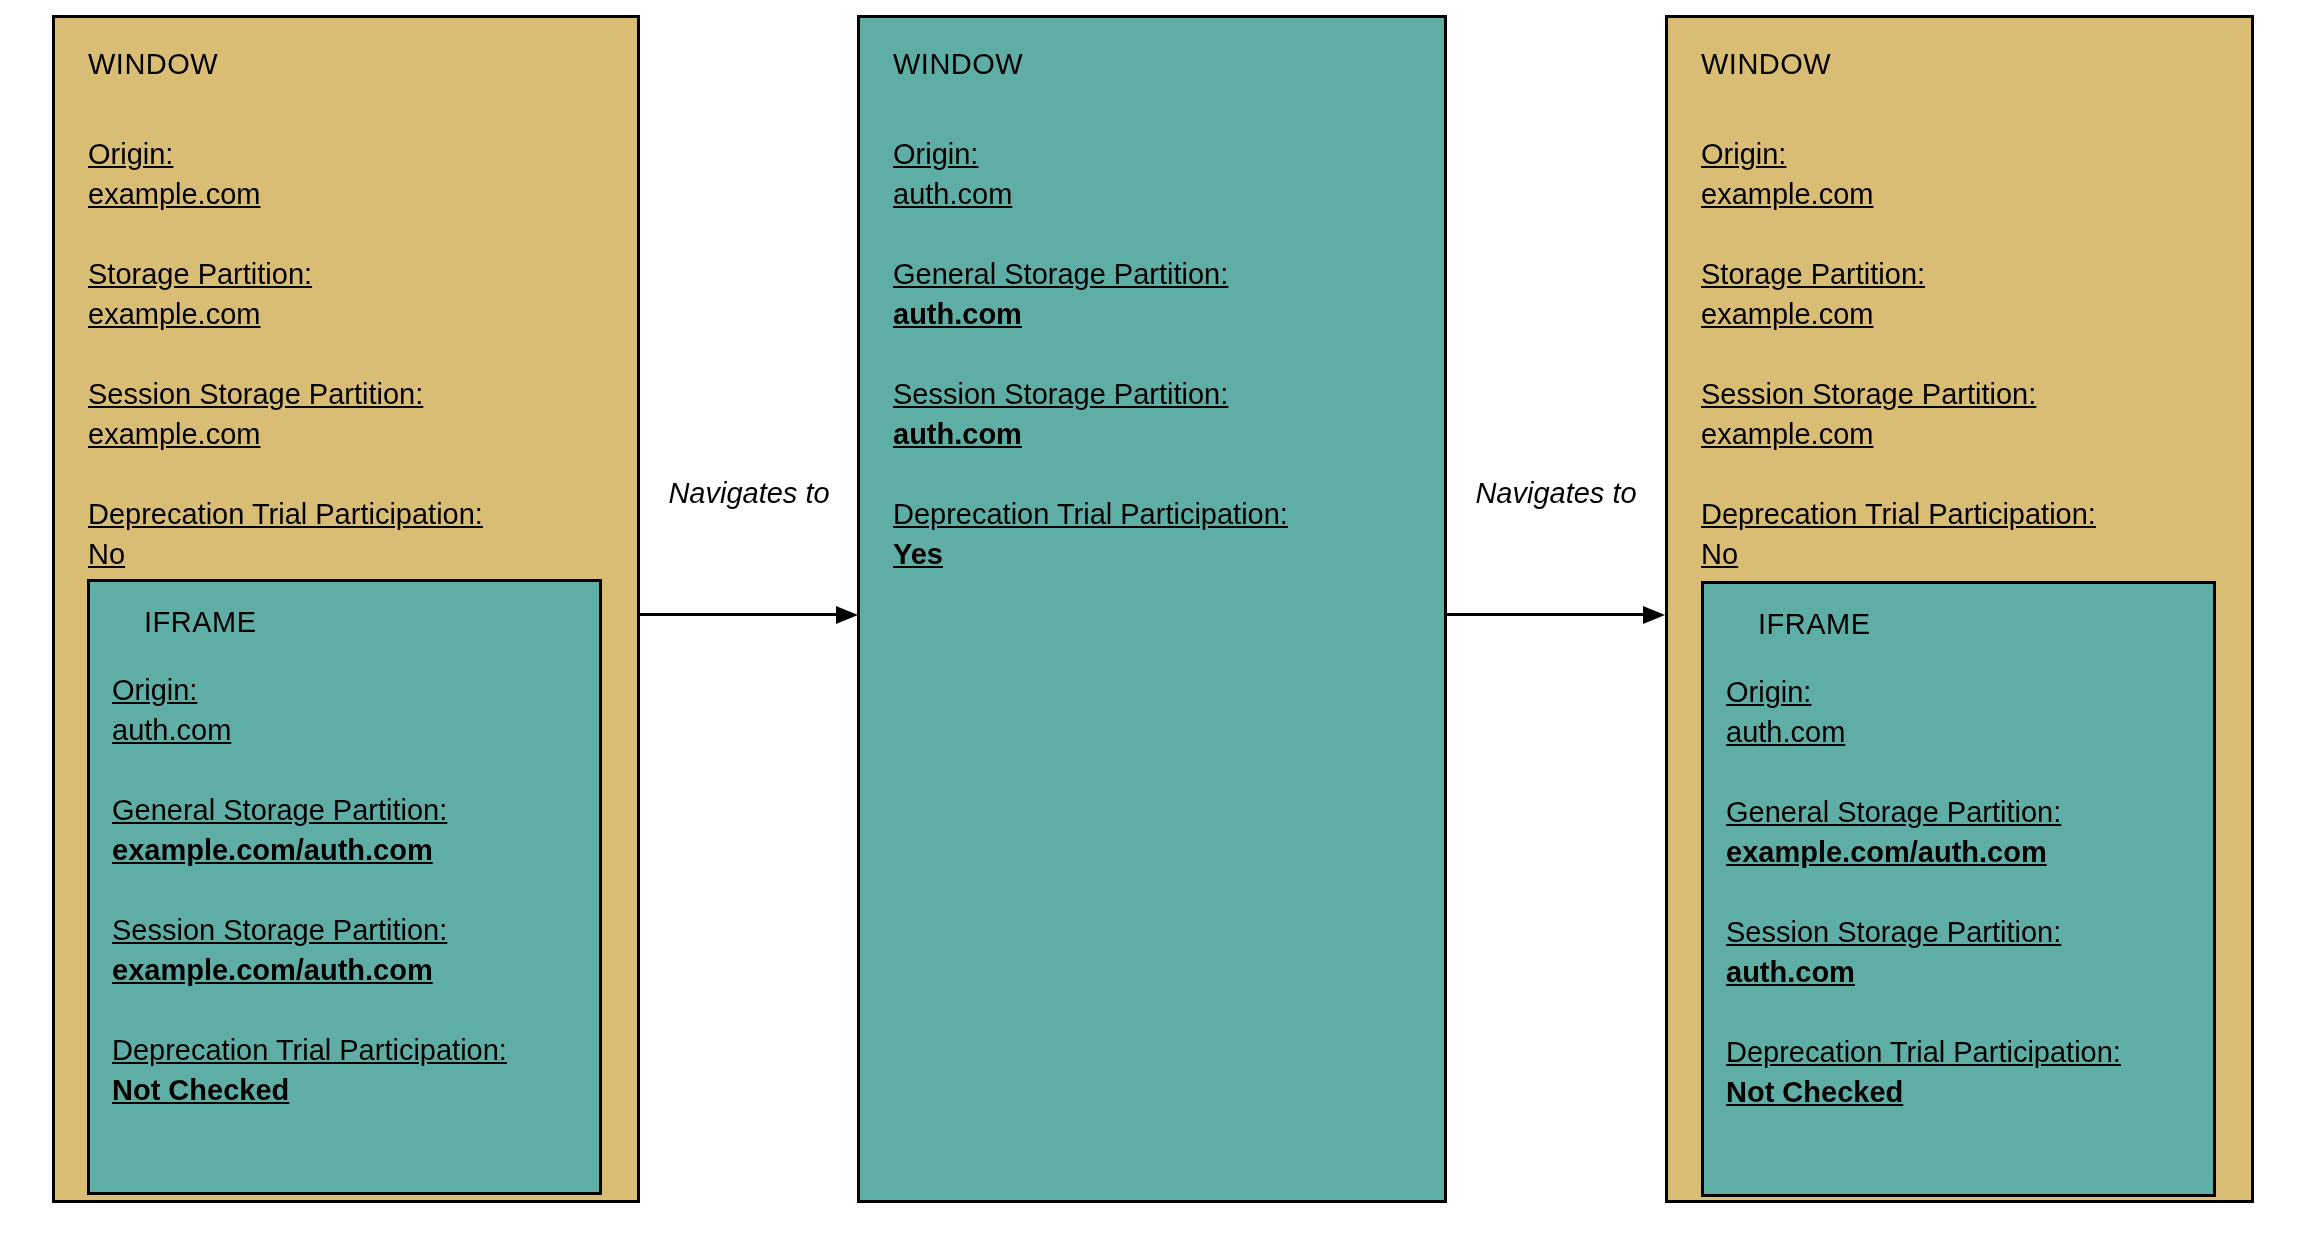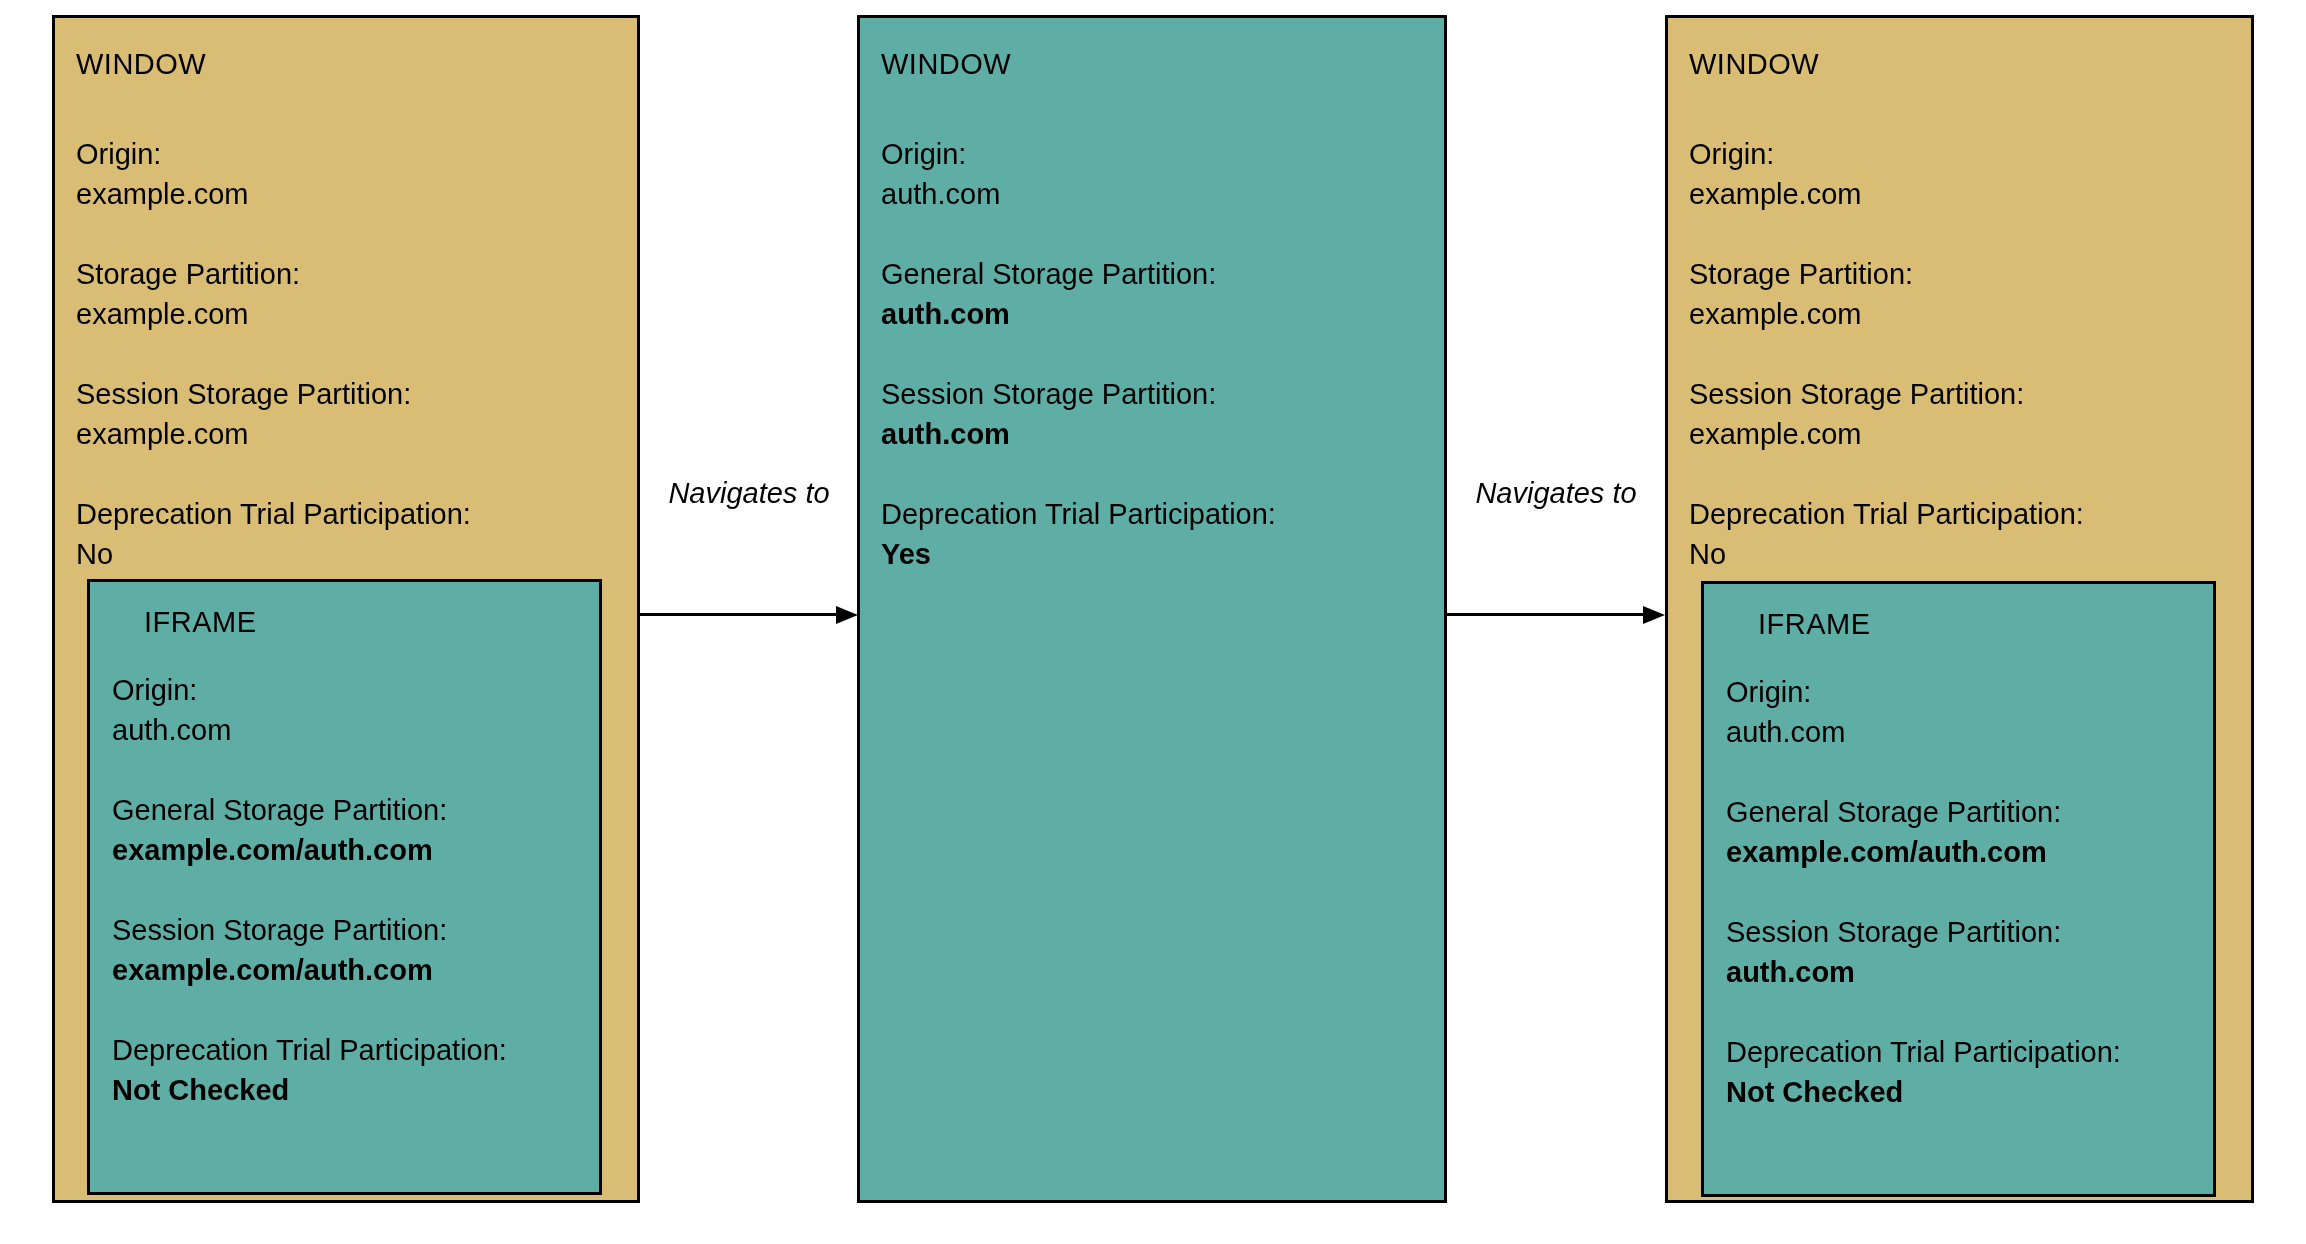--- a/index.html
+++ b/index.html
@@ -17,36 +17,37 @@
     overflow: hidden;
   }
   .window-box {
     position: absolute;
     top: 15px;
     width: 588px;
     height: 1188px;
     border: 3px solid #000000;
     box-sizing: border-box;
     background: #DABD75;
+    padding-left: 12px;
   }
   .window-box.teal { background: #5EAEA5; }
   #window-left   { left: 52px; }
   #window-middle { left: 857px; width: 590px; }
   #window-right  { left: 1665px; width: 589px; }
 
   .box-content {
     padding: 26px 18px 0 21px;
   }
   .box-title {
     font-size: 29px;
     line-height: 40px;
     margin: 0 0 50px 0;
     letter-spacing: 0.5px;
   }
-  .field { margin: 0 0 40px 0; }
+  .field { margin: 0 0 40px 0; text-decoration: underline; }
   .line {
     font-size: 29px;
     line-height: 40px;
     white-space: nowrap;
   }
   .b { font-weight: bold; }
 
   .iframe-box {
     position: absolute;
     width: 515px;

